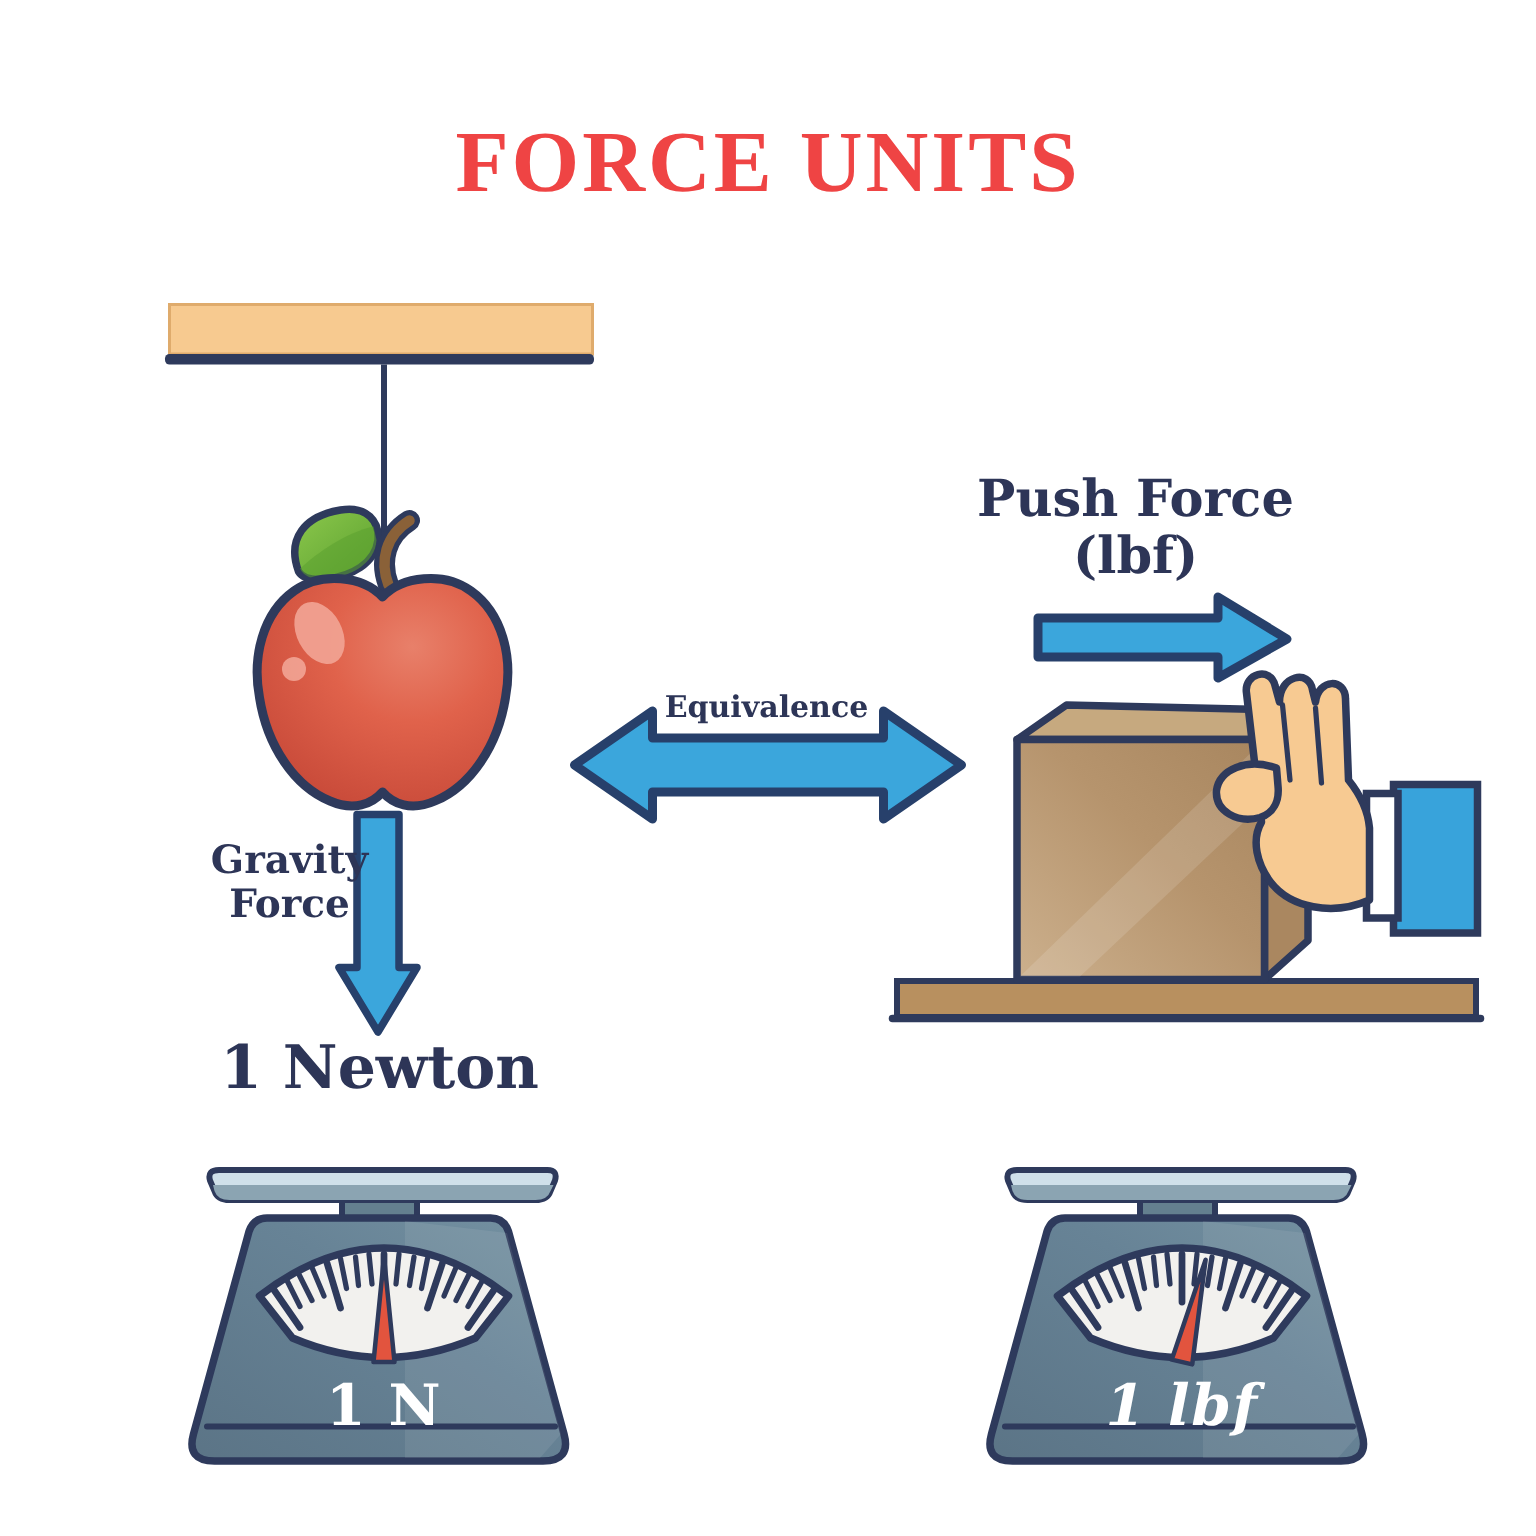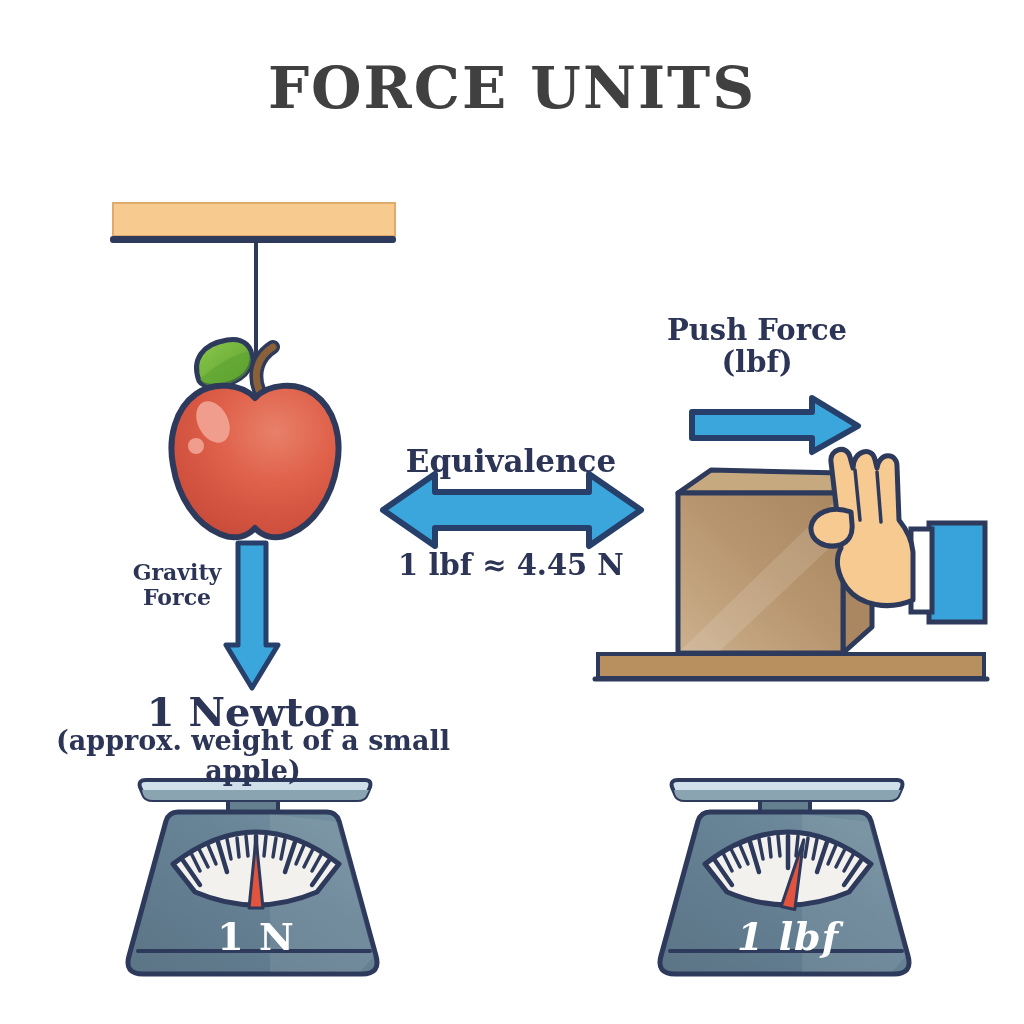--- a/index.html
+++ b/index.html
@@ -1,27 +1,27 @@
 <!DOCTYPE html>
 <html><head>
 <meta charset="utf-8">
 <style>
   html,body{margin:0;padding:0;background:#ffffff;}
   #stage{position:relative;width:1024px;height:1024px;background:#ffffff;overflow:hidden;
          font-family:"DejaVu Serif","Liberation Serif",serif;}
   #art{position:absolute;left:0;top:0;}
   .label{position:absolute;font-weight:bold;color:#2d3557;text-align:center;
          font-family:"DejaVu Serif","Liberation Serif",serif;line-height:1.12;}
-  .title{left:0;right:0;top:56px;font-size:58px;letter-spacing:2px;color:#404040;}
-  .gravity{left:92px;top:560px;width:170px;font-size:22px;}
+  .title{left:0;right:0;top:76px;font-size:58px;letter-spacing:2px;color:#ef4444;font-family:Liberation Serif, serif;}
+  .gravity{left:108px;top:560px;width:170px;font-size:26px;}
   .newton{left:93px;top:690px;width:320px;font-size:40px;}
   .newton-note{left:18px;top:726px;width:470px;font-size:27px;}
-  .equiv{left:391px;top:444px;width:240px;font-size:31px;}
+  .equiv{left:391px;top:460px;width:240px;font-size:20px;}
   .formula{left:381px;top:549px;width:260px;font-size:29px;}
-  .push{left:627px;top:314px;width:260px;font-size:29px;}
+  .push{left:627px;top:314px;width:260px;font-size:34px;}
   .scale-label{font-size:38px;color:#ffffff;width:160px;top:916px;letter-spacing:1px;}
   .scale-label.left{left:176px;}
   .scale-label.right{left:708px;font-style:italic;}
 </style>
 </head>
 <body>
 
 <div id="stage">
 
   <svg id="art" width="1024" height="1024" viewBox="0 0 1024 1024">
@@ -153,24 +153,22 @@
   </svg>
 
   <div class="label title">FORCE UNITS</div>
 
   <div class="label gravity">
     <div>Gravity</div>
     <div>Force</div>
   </div>
 
   <div class="label newton">1 Newton</div>
-  <div class="label newton-note">(approx. weight of a small apple)</div>
 
   <div class="label equiv">Equivalence</div>
-  <div class="label formula">1 lbf ≈ 4.45 N</div>
 
   <div class="label push">
     <div>Push Force</div>
     <div>(lbf)</div>
   </div>
 
   <div class="label scale-label left">1 N</div>
   <div class="label scale-label right">1 lbf</div>
 
 </div>

